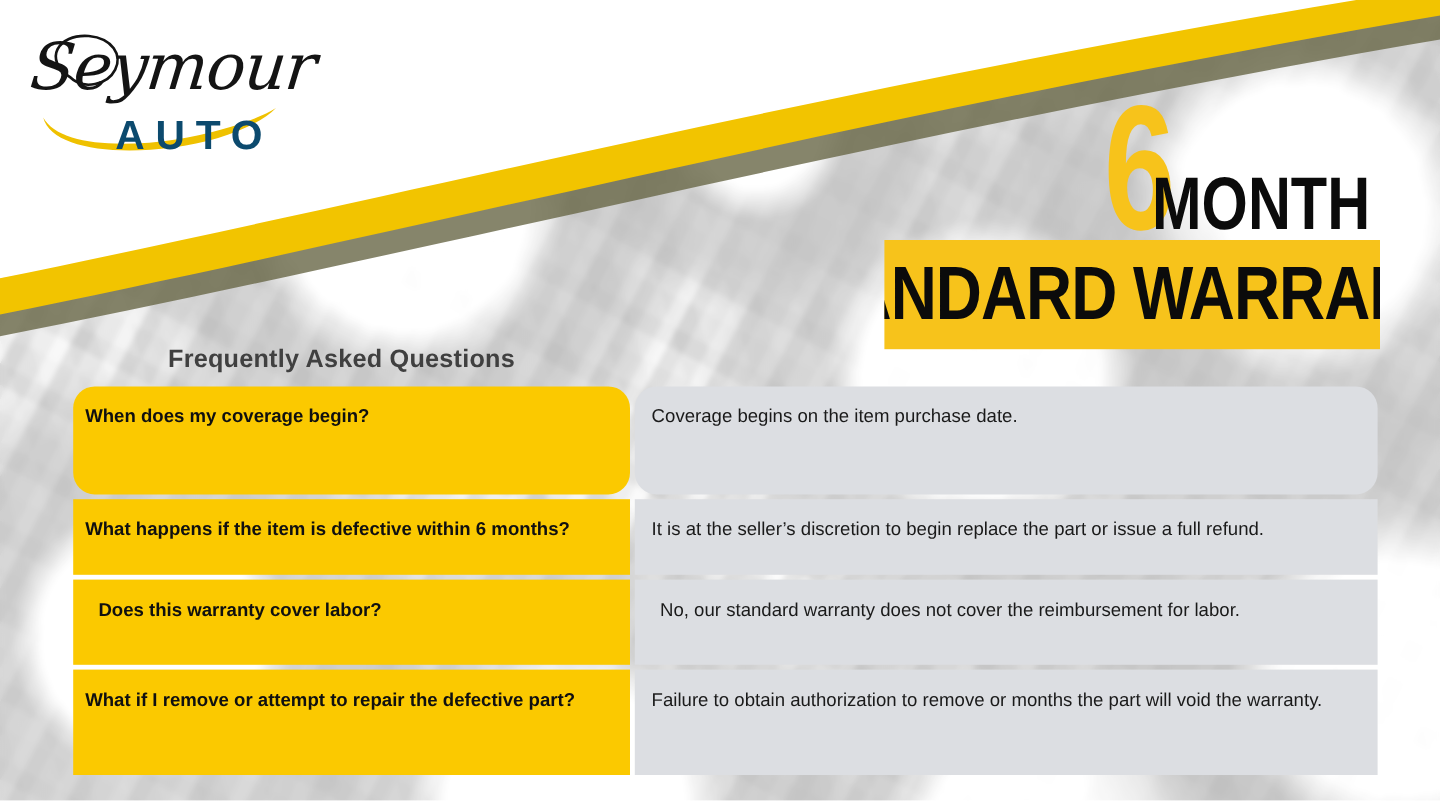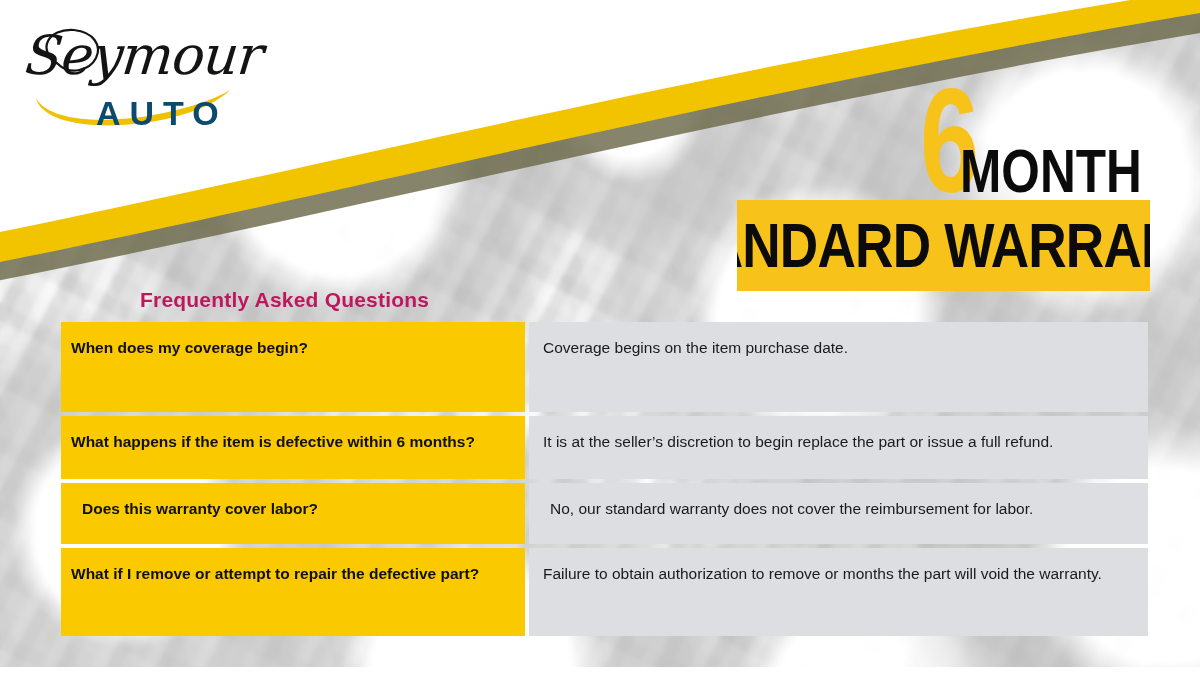--- a/index.html
+++ b/index.html
@@ -153,21 +153,21 @@
     letter-spacing: -1px;
   }
 
   
   .faq-title {
     position: absolute;
     left: 140px; top: 288px;
     font-family: "Liberation Sans", sans-serif;
     font-weight: bold;
     font-size: 21px;
-    color: #be185d;
+    color: #404040;
     letter-spacing: .2px;
   }
 
   
   .faq-table {
     position: absolute;
     left: 61px; top: 322px;
     width: 1087px;
   }
   .faq-row {
@@ -205,23 +205,23 @@
   .a-text {
     font-family: "Liberation Sans", sans-serif;
     font-size: 15.5px;
     line-height: 1.34;
     color: #1a1a1a;
     text-align: justify;
     width: 100%;
   }
   .a-text.nojust { text-align: left; }
 
-  .row-h1 .q-cell, .row-h1 .a-cell { height: 90px; }
+  .row-h1 .q-cell, .row-h1 .a-cell { height: 90px; border-radius: 18px; }
   .row-h2 .q-cell, .row-h2 .a-cell { height: 63px; }
-  .row-h3 .q-cell, .row-h3 .a-cell { height: 61px; padding-left: 21px; }
+  .row-h3 .q-cell, .row-h3 .a-cell { height: 71px; padding-left: 21px; }
   .row-h4 .q-cell, .row-h4 .a-cell { height: 88px; }
 </style>
 </head>
 <body>
 
 <div id="slide">
 
   <div class="bg-photo">
     <div class="tex"></div>
     <div class="blur"></div>

